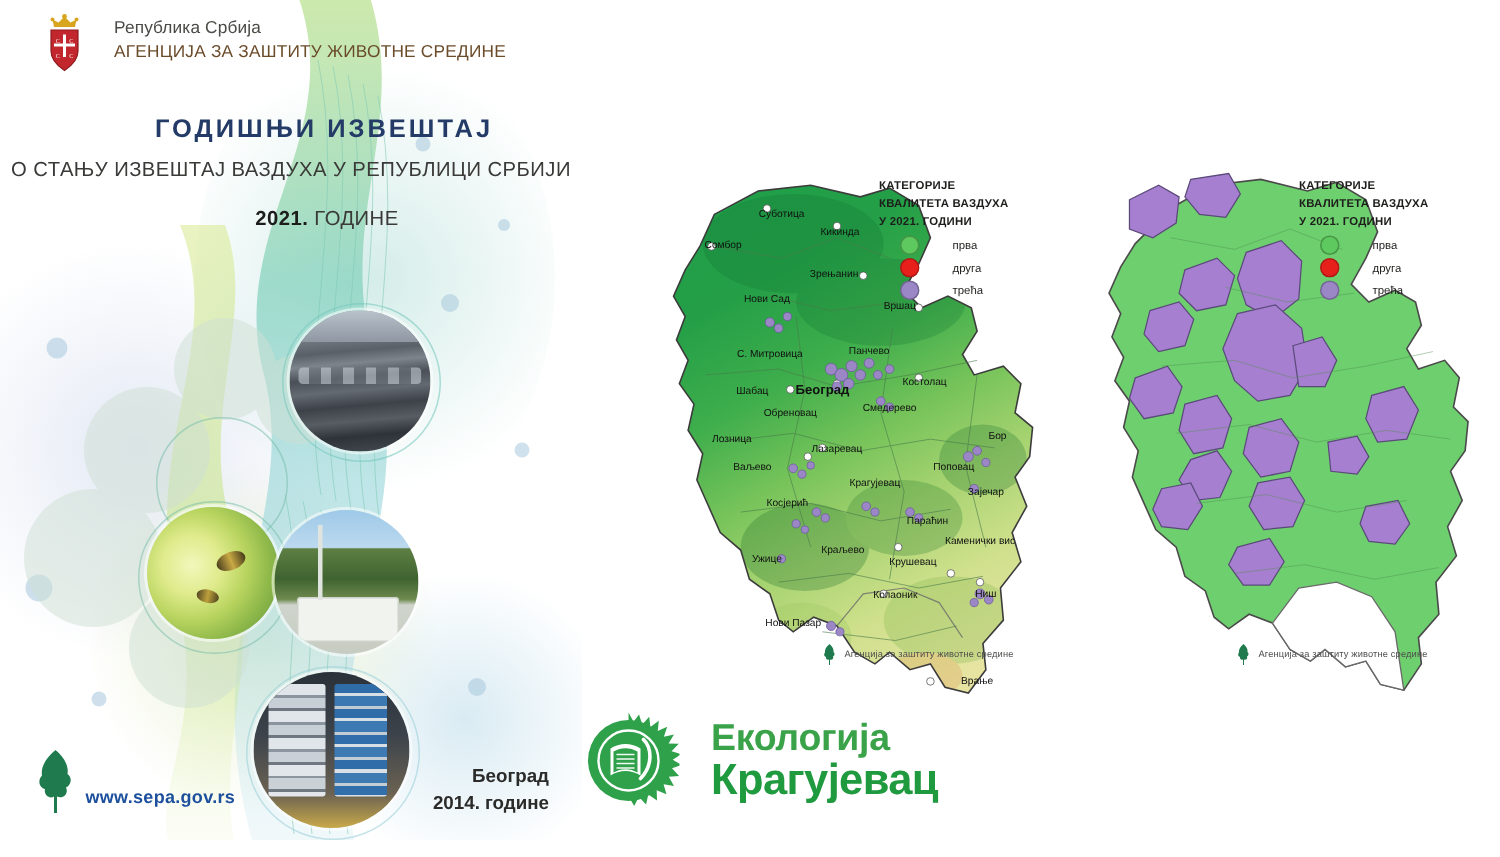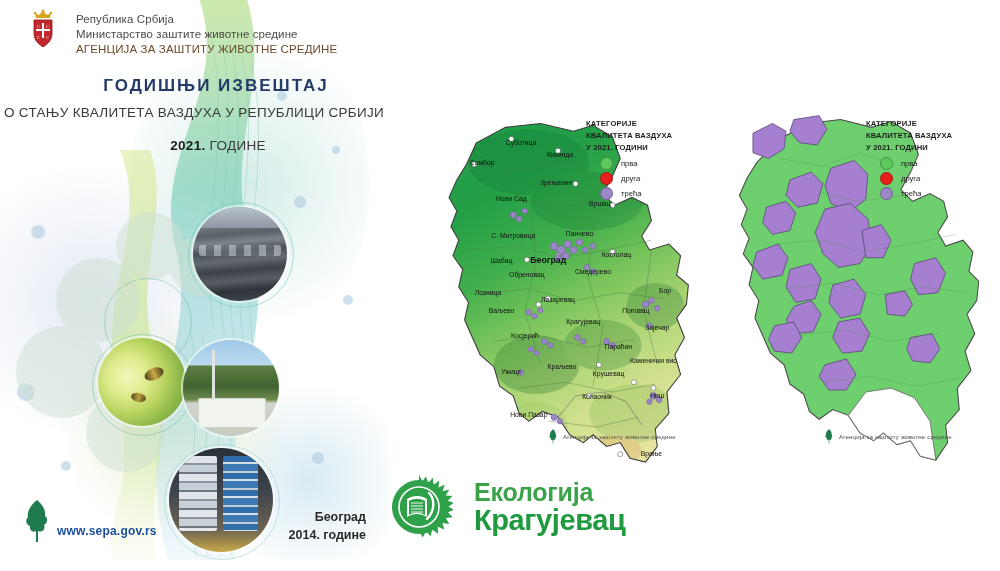--- a/index.html
+++ b/index.html
@@ -79,21 +79,21 @@
   .map-panel{position:absolute;top:104px;}
   .map-a{left:408px;width:300px;height:360px;}
   .map-b{left:726px;width:268px;height:360px;}
   .map-panel svg{display:block;width:100%;height:100%;}
 
   .legend{position:absolute;}
   .lg-a{left:586px;top:118px;width:120px;}
   .lg-b{left:866px;top:118px;width:120px;}
   .lg-title{font-size:7.6px;font-weight:bold;color:#1d1d1b;line-height:1.55;letter-spacing:.15px;}
   .lg-items{margin-top:4px;padding-left:14px;}
-  .lg-item{display:flex;align-items:center;gap:8px;margin-bottom:2px;}
+  .lg-item{display:flex;align-items:center;gap:22px;margin-bottom:2px;}
   .lg-dot{width:11px;height:11px;border-radius:50%;flex:0 0 auto;border:1px solid rgba(0,0,0,.25);}
   .lg-label{font-size:7.6px;color:#1d1d1b;}
 
   .map-credit{position:absolute;display:flex;align-items:center;gap:5px;}
   .mc-a{left:548px;top:428px;}
   .mc-b{left:824px;top:428px;}
   .mc-text{font-size:6.2px;color:#4f4f4d;letter-spacing:.1px;white-space:nowrap;}
 
   
   .logo{position:absolute;left:385px;top:473px;display:flex;align-items:center;gap:21px;}
@@ -183,28 +183,27 @@
           <g fill="#ffffff" font-size="4" font-family="Liberation Serif,serif">
             <text x="7.2" y="19.4">С</text>
               <text x="16.2" y="19.4">С</text>
             <text x="7.2" y="29.6">С</text>
               <text x="16.2" y="29.6">С</text>
           </g>
         </svg>
       </div>
       <div class="coa-text">
         <div class="coa-l1">Република Србија</div>
-        <div class="coa-l2">Министарство заштите животне средине</div>
         <div class="coa-l3">АГЕНЦИЈА ЗА ЗАШТИТУ ЖИВОТНЕ СРЕДИНЕ</div>
       </div>
     </div>
 
     <div class="title-wrap">
       <div class="t-main">ГОДИШЊИ  ИЗВЕШТАЈ</div>
-      <div class="t-sub">О СТАЊУ КВАЛИТЕТА ВАЗДУХА У РЕПУБЛИЦИ СРБИЈИ</div>
+      <div class="t-sub">О СТАЊУ ИЗВЕШТАЈ ВАЗДУХА У РЕПУБЛИЦИ СРБИЈИ</div>
       <div class="t-year">
         <b>2021.</b><span> ГОДИНЕ</span>
       </div>
     </div>
 
     <div class="photo ph-traffic">
         <div class="inner"></div>
       </div>
     <div class="photo ph-bee">
         <div class="inner"></div>

